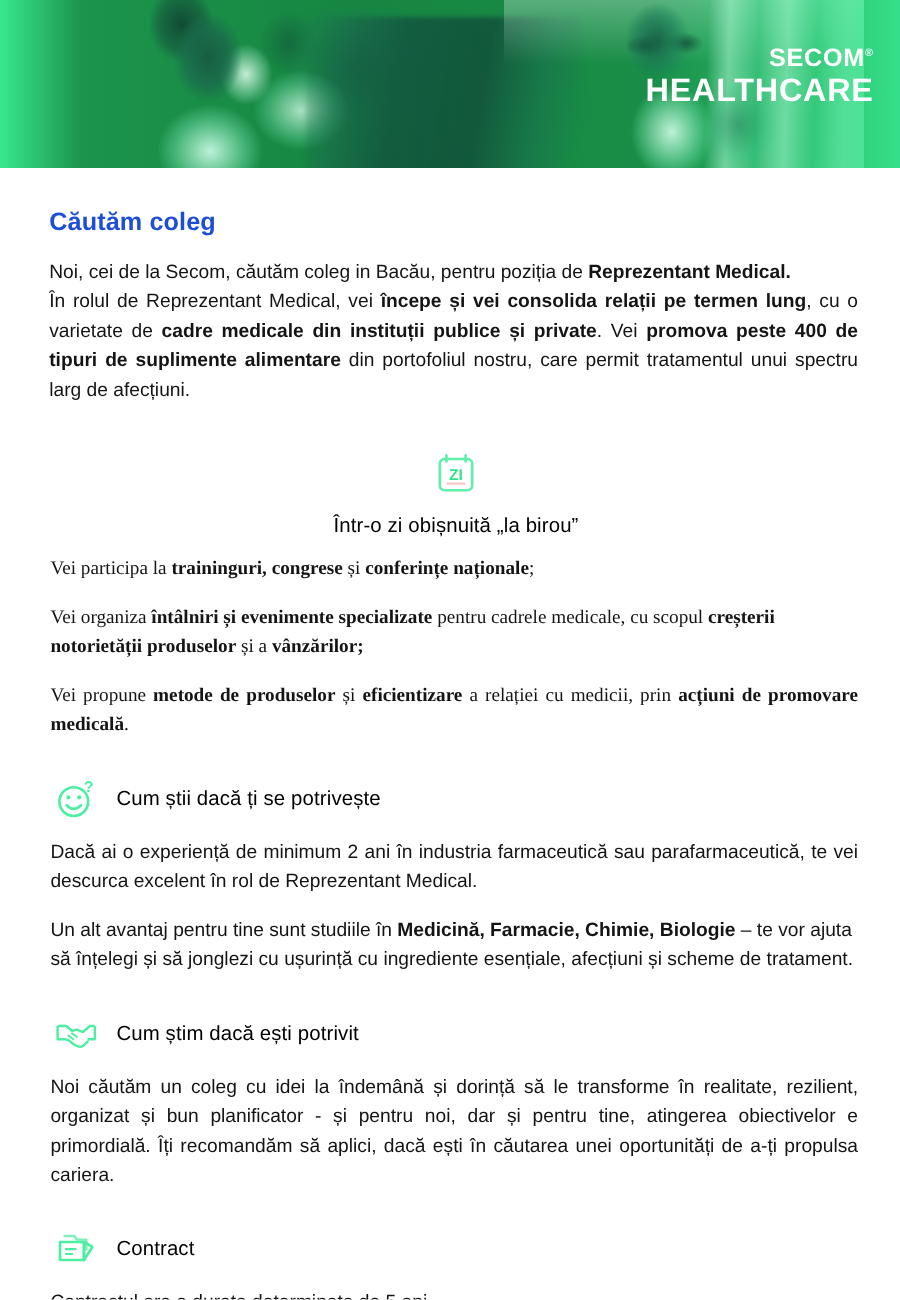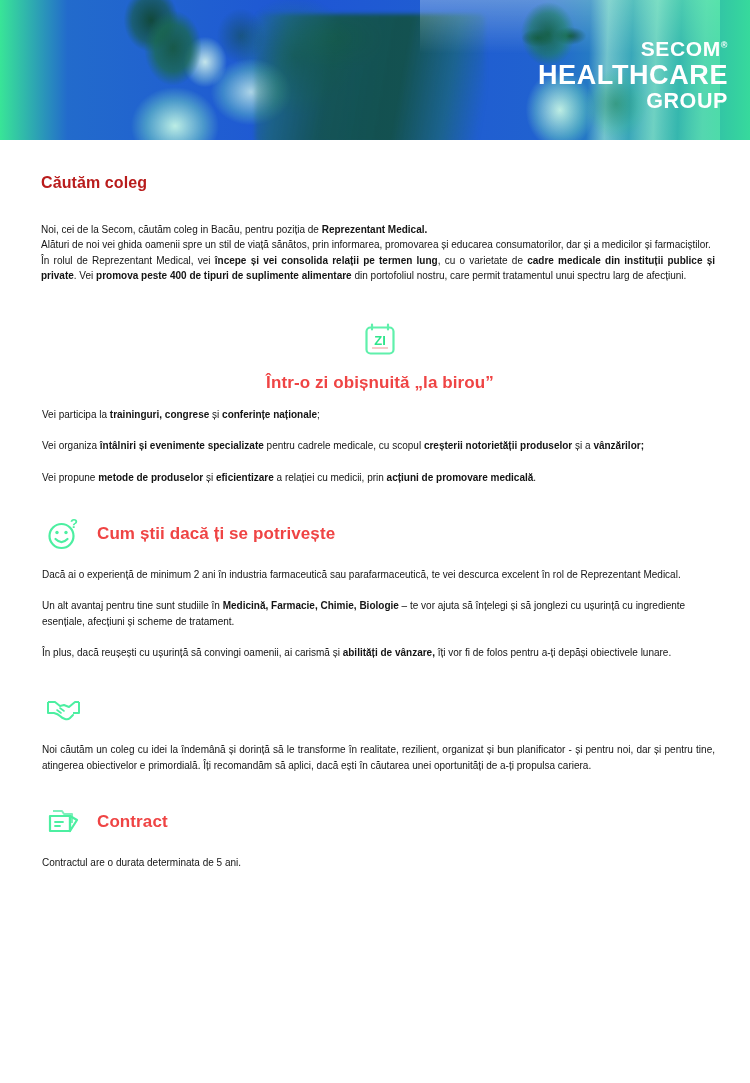--- a/index.html
+++ b/index.html
@@ -15,21 +15,21 @@
     color: #1a1a1a;
     overflow: hidden;
     position: relative;
   }
 
   
   .banner {
     position: relative;
     width: 750px;
     height: 140px;
-    background: #1d4ed8;
+    background: #15803d;
     overflow: hidden;
   }
   .banner-photo {
     position: absolute;
     top: 0;
     left: 0;
     width: 750px;
     height: 140px;
     overflow: hidden;
   }
@@ -95,28 +95,28 @@
   .logo-line.l1 { font-size: 21px; }
   .logo-line.l2 { font-size: 27px; }
   .logo-line.l3 { font-size: 21.5px; }
   .logo-reg { font-size: 9px; vertical-align: super; font-weight: bold; }
 
   
   .page {
     padding: 34px 35px 0 41px;
   }
   h1.title {
-    color: #b91c1c;
+    color: #1d4ed8;
+    font-size: 21px;
+    font-weight: bold;
+    margin: 0 0 18px 0;
+    letter-spacing: .1px;
+  }
+  p.para {
     font-size: 16px;
-    font-weight: bold;
-    margin: 0 0 30px 0;
-    letter-spacing: .1px;
-  }
-  p.para {
-    font-size: 10px;
     line-height: 1.53;
     margin: 0;
     color: #141414;
   }
   p.justify { text-align: justify; }
   b { font-weight: bold; }
 
   .section-head {
     display: flex;
     align-items: center;
@@ -126,55 +126,53 @@
   .section-head.first { margin-top: 38px; flex-direction: column; }
   .section-icon {
     width: 38px;
     height: 38px;
     flex: 0 0 38px;
     display: flex;
     align-items: center;
     justify-content: center;
   }
   .section-title {
-    color: #ef4444;
+    color: #000000;
     font-size: 17px;
-    font-weight: bold;
+    font-weight: normal;
     letter-spacing: .1px;
   }
-  .bullets p { margin: 0 0 16px 0; }
+  .bullets p { margin: 0 0 16px 0; font-family: Liberation Serif, serif; }
   .bullets p:last-child { margin-bottom: 0; }
   .blocks p { margin: 0 0 16px 0; }
   .blocks p:last-child { margin-bottom: 0; }
   .sec-body { padding-left: 1px; }
 </style>
 </head>
 <body>
 
 <div class="banner">
   <div class="banner-photo">
     <div class="photo-left"></div>
     <div class="photo-mid"></div>
     <div class="photo-right"></div>
     <div class="photo-veil"></div>
   </div>
   <div class="logo">
     <span class="logo-line l1"><span>SECOM</span><span class="logo-reg">®</span></span>
     <span class="logo-line l2">HEALTHCARE</span>
-    <span class="logo-line l3">GROUP</span>
   </div>
 </div>
 
 <div class="page">
 
   <h1 class="title">Căutăm coleg</h1>
 
   <div>
     <p class="para">Noi, cei de la Secom, căutăm coleg in Bacău, pentru poziția de <b>Reprezentant Medical.</b></p>
-    <p class="para">Alături de noi vei ghida oamenii spre un stil de viață sănătos, prin informarea, promovarea și educarea consumatorilor, dar și a medicilor și farmaciștilor.</p>
     <p class="para justify">În rolul de Reprezentant Medical, vei <b>începe și vei consolida relații pe termen lung</b>, cu o varietate de <b>cadre medicale din instituții publice și private</b>. Vei <b>promova peste 400 de tipuri de suplimente alimentare</b> din portofoliul nostru, care permit tratamentul unui spectru larg de afecțiuni.</p>
   </div>
 
   <div class="section-head first">
     <span class="section-icon">
       <svg width="38" height="38" viewBox="0 0 38 38" aria-hidden="true">
         <rect x="5.5" y="6.5" width="27" height="26" rx="4" fill="none" stroke="#5ff0ab" stroke-width="2.2"></rect>
         <path d="M11 3.5 v5 M27 3.5 v5" stroke="#5ff0ab" stroke-width="2.2" stroke-linecap="round"></path>
         <text x="19" y="24" text-anchor="middle" font-family="Liberation Sans, sans-serif" font-size="13" font-weight="bold" fill="#2fe58c">ZI</text>
         <rect x="11" y="26" width="16" height="2" fill="#f0a0a0" opacity=".55"></rect>
@@ -196,33 +194,33 @@
         <circle cx="21" cy="17.5" r="1.7" fill="#4cefa1"></circle>
         <path d="M10.5 24 q6 6 12 0" fill="none" stroke="#4cefa1" stroke-width="2.2" stroke-linecap="round"></path>
         <text x="29" y="13" text-anchor="middle" font-family="Liberation Sans, sans-serif" font-size="13" font-weight="bold" fill="#4cefa1">?</text>
       </svg>
     </span>
     <span class="section-title">Cum știi dacă ți se potrivește</span>
   </div>
   <div class="sec-body blocks">
     <p class="para justify">Dacă ai o experiență de minimum 2 ani în industria farmaceutică sau parafarmaceutică, te vei descurca excelent în rol de Reprezentant Medical.</p>
     <p class="para">Un alt avantaj pentru tine sunt studiile în <b>Medicină, Farmacie, Chimie, Biologie</b> – te vor ajuta să înțelegi și să jonglezi cu ușurință cu ingrediente esențiale, afecțiuni și scheme de tratament.</p>
-    <p class="para">În plus, dacă reușești cu ușurință să convingi oamenii, ai carismă și <b>abilități de vânzare,</b> îți vor fi de folos pentru a-ți depăși obiectivele lunare.</p>
   </div>
 
   <div class="section-head">
     <span class="section-icon">
       <svg width="38" height="38" viewBox="0 0 38 38" aria-hidden="true">
         <path d="M3 12 h7 l5 4 4 -1 5 2 6 -5 h4" fill="none" stroke="#4cefa1" stroke-width="2" stroke-linejoin="round"></path>
         <path d="M3 12 v11 h6" fill="none" stroke="#4cefa1" stroke-width="2" stroke-linejoin="round"></path>
         <path d="M34 12 v11 h-6" fill="none" stroke="#4cefa1" stroke-width="2" stroke-linejoin="round"></path>
         <path d="M9 23 q4 1 6 3 t5 3 q3 1 5 -1 l3 -3" fill="none" stroke="#4cefa1" stroke-width="2" stroke-linecap="round" stroke-linejoin="round"></path>
         <path d="M12 20 l4 3 M15 18 l4 3" fill="none" stroke="#4cefa1" stroke-width="1.6" stroke-linecap="round"></path>
       </svg>
     </span>
+    <span class="section-title">Cum știm dacă ești potrivit</span>
   </div>
   <div class="sec-body blocks">
     <p class="para justify">Noi căutăm un coleg cu idei la îndemână și dorință să le transforme în realitate, rezilient, organizat și bun planificator - și pentru noi, dar și pentru tine, atingerea obiectivelor e primordială. Îți recomandăm să aplici, dacă ești în căutarea unei oportunități de a-ți propulsa cariera.</p>
   </div>
 
   <div class="section-head">
     <span class="section-icon">
       <svg width="38" height="38" viewBox="0 0 38 38" aria-hidden="true">
         <path d="M8 8 h9 l2 3 h8 v9" fill="none" stroke="#7ef0bb" stroke-width="2" stroke-linejoin="round"></path>
         <path d="M5 13 h20 v15 h-20 z" fill="none" stroke="#4cefa1" stroke-width="2.2" stroke-linejoin="round"></path>

